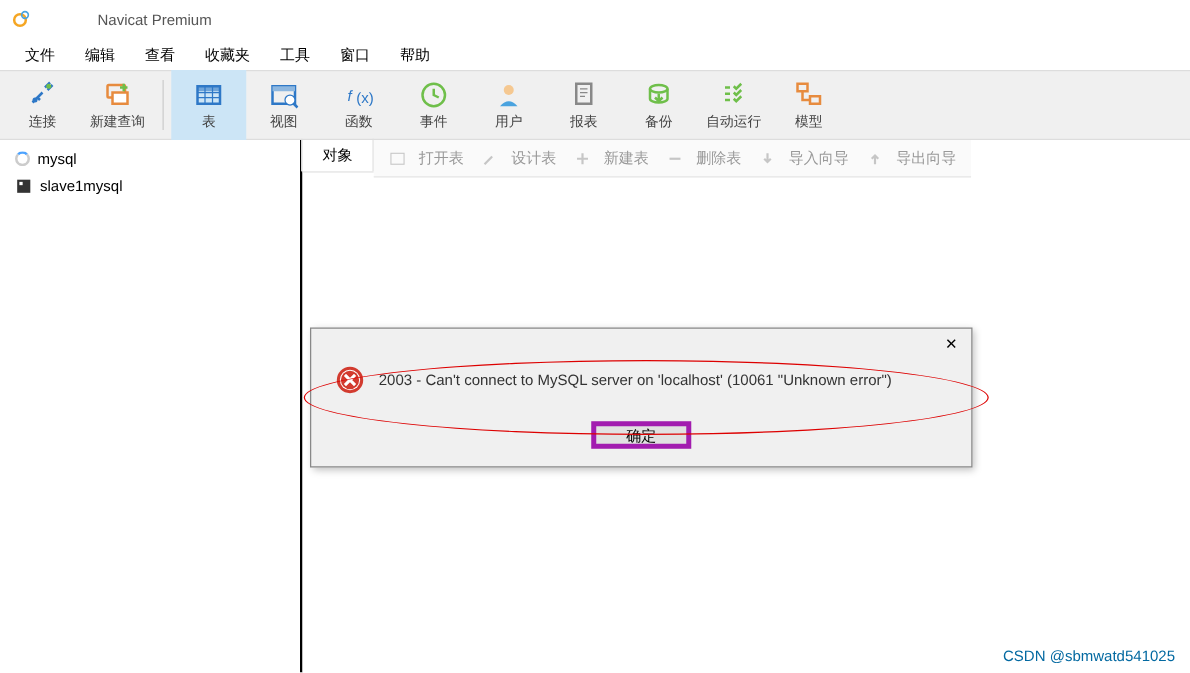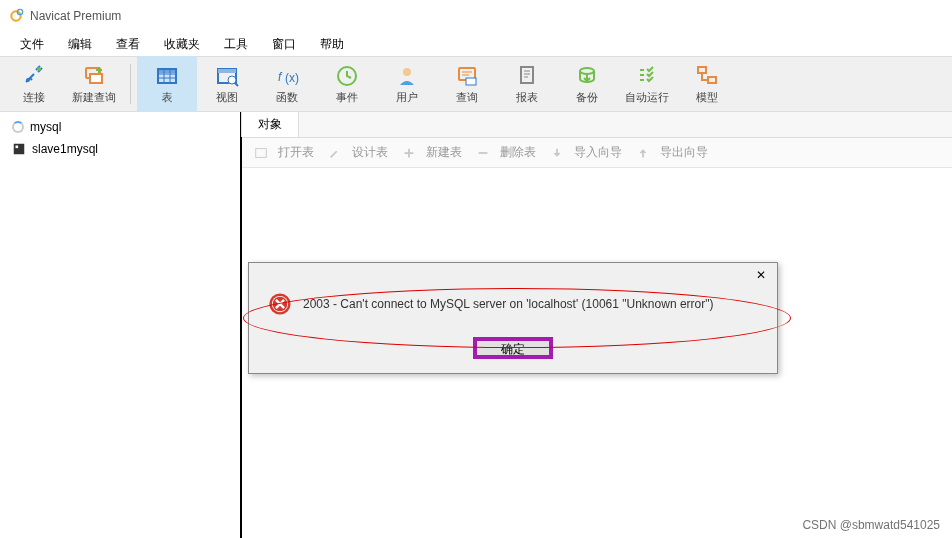--- a/index.html
+++ b/index.html
@@ -1,49 +1,49 @@
 <!DOCTYPE html>
 <html><head>
   <meta charset="utf-8">
   <style>
     *{box-sizing:border-box;margin:0;padding:0;font-family:"Microsoft YaHei",sans-serif;font-size:12px;}
     body{width:952px;height:538px;background:#fff;overflow:hidden;position:relative;}
-    .titlebar{height:32px;display:flex;align-items:center;padding:12px 8px;background:#fff;}
+    .titlebar{height:32px;display:flex;align-items:center;padding:12px 8px;background:#fff;gap:48px;}
     .app-icon{width:16px;height:16px;margin-right:6px;}
     .titlebar-title{color:#555;}
     .menubar{height:24px;display:flex;align-items:center;padding:0 8px;background:#fff;}
     .menubar-item{padding:0 12px;color:#000000;cursor:pointer;}
     .toolbar{height:56px;display:flex;align-items:center;background:#f0f0f0;border-top:1px solid #ddd;border-bottom:1px solid #ddd;padding:0 4px;}
     .tool{display:flex;flex-direction:column;align-items:center;justify-content:center;width:60px;height:56px;cursor:pointer;}
     .tool.active{background:#cce5f6;}
     .tool-icon{width:24px;height:24px;display:flex;align-items:center;justify-content:center;}
     .tool-label{font-size:11px;color:#444;margin-top:2px;}
     .tool-sep{width:1px;height:40px;background:#ccc;margin:0 6px;}
     .main{display:flex;height:calc(538px - 32px - 24px - 56px);}
     .sidebar{width:242px;background:#fff;border-right:2px solid #000000;padding-top:4px;}
     .conn{display:flex;align-items:center;height:22px;padding:0 12px;cursor:pointer;gap:6px;}
     .conn.loading .conn-ico{border:2px solid #ccc;border-top-color:#4da3ff;border-radius:50%;width:12px;height:12px;}
     .conn-ico{width:14px;height:14px;}
-    .content{flex:1;display:flex;flex-direction:column;background:#fff;}
+    .content{flex:1;display:flex;background:#fff;}
     .tabrow{height:26px;display:flex;align-items:flex-end;border-bottom:1px solid #ddd;background:#f7f7f7;}
     .tab{height:26px;padding:0 16px;display:flex;align-items:center;background:#fff;border:1px solid #ddd;border-bottom:none;margin-left:-1px;cursor:pointer;}
     .subtoolbar{height:30px;display:flex;align-items:center;gap:2px;padding:0 6px;border-bottom:1px solid #e5e5e5;background:#fafafa;}
     .sub{display:flex;align-items:center;gap:10px;padding:2px 6px;color:#999;cursor:pointer;}
     .sub-ico{width:14px;height:14px;opacity:.45;}
     .canvas{flex:1;background:#fff;}
     .dialog{position:absolute;left:248px;top:262px;width:530px;border:1px solid #888;background:#f0f0f0;box-shadow:2px 2px 6px rgba(0,0,0,.25);}
     .dlg-head{height:24px;display:flex;justify-content:flex-end;align-items:center;padding:0 2px;}
     .dlg-close{width:28px;height:22px;display:flex;align-items:center;justify-content:center;font-size:13px;cursor:pointer;}
     .dlg-body{display:flex;align-items:center;padding:4px 4px 12px 18px;gap:10px;}
     .err-icon{width:26px;height:26px;flex:none;}
     .dlg-msg{color:#333;}
     .dlg-foot{display:flex;justify-content:center;padding:8px 0 14px;}
     .ok-btn{width:80px;height:22px;border:4px solid #a21caf;background:#e1e1e1;cursor:pointer;}
     .ellipse{position:absolute;left:243px;top:288px;width:548px;height:60px;border:1px solid #d00;border-radius:50%;pointer-events:none;}
-    .watermark{position:absolute;right:12px;bottom:6px;color:#737373;font-size:12px;}
+    .watermark{position:absolute;right:12px;bottom:6px;color:#0369a1;font-size:12px;}
   </style>
 </head>
 <body>
 
 <div class="titlebar">
   <svg class="app-icon" viewBox="0 0 24 24">
       <circle cx="12" cy="12" r="7" fill="none" stroke="#f5a623" stroke-width="3"></circle>
       <circle cx="18" cy="6" r="4" fill="none" stroke="#4aa3df" stroke-width="2"></circle>
     </svg>
   <span class="titlebar-title">Navicat Premium</span>
@@ -125,30 +125,20 @@
         <svg viewBox="0 0 24 24">
           <circle cx="12" cy="8" r="4" fill="#f5c891"></circle>
           <path d="M5 21 Q12 13 19 21 Z" fill="#4aa3df"></path>
         </svg>
       </div>
     <span class="tool-label">用户</span>
   </div>
   <div class="tool">
     <div class="tool-icon">
         <svg viewBox="0 0 24 24">
-          <rect x="4" y="4" width="16" height="12" rx="1" fill="none" stroke="#e78b3e" stroke-width="2"></rect>
-          <path d="M7 8 H17 M7 11 H14" stroke="#e78b3e"></path>
-          <rect x="11" y="14" width="10" height="7" fill="#fff" stroke="#2e78c7"></rect>
-        </svg>
-      </div>
-    <span class="tool-label">查询</span>
-  </div>
-  <div class="tool">
-    <div class="tool-icon">
-        <svg viewBox="0 0 24 24">
           <rect x="6" y="3" width="12" height="16" fill="none" stroke="#888" stroke-width="2"></rect>
           <path d="M9 7 H15 M9 10 H15 M9 13 H13" stroke="#888"></path>
         </svg>
       </div>
     <span class="tool-label">报表</span>
   </div>
   <div class="tool">
     <div class="tool-icon">
         <svg viewBox="0 0 24 24">
           <ellipse cx="12" cy="7" rx="7" ry="3" fill="none" stroke="#6fbf4a" stroke-width="2"></ellipse>

